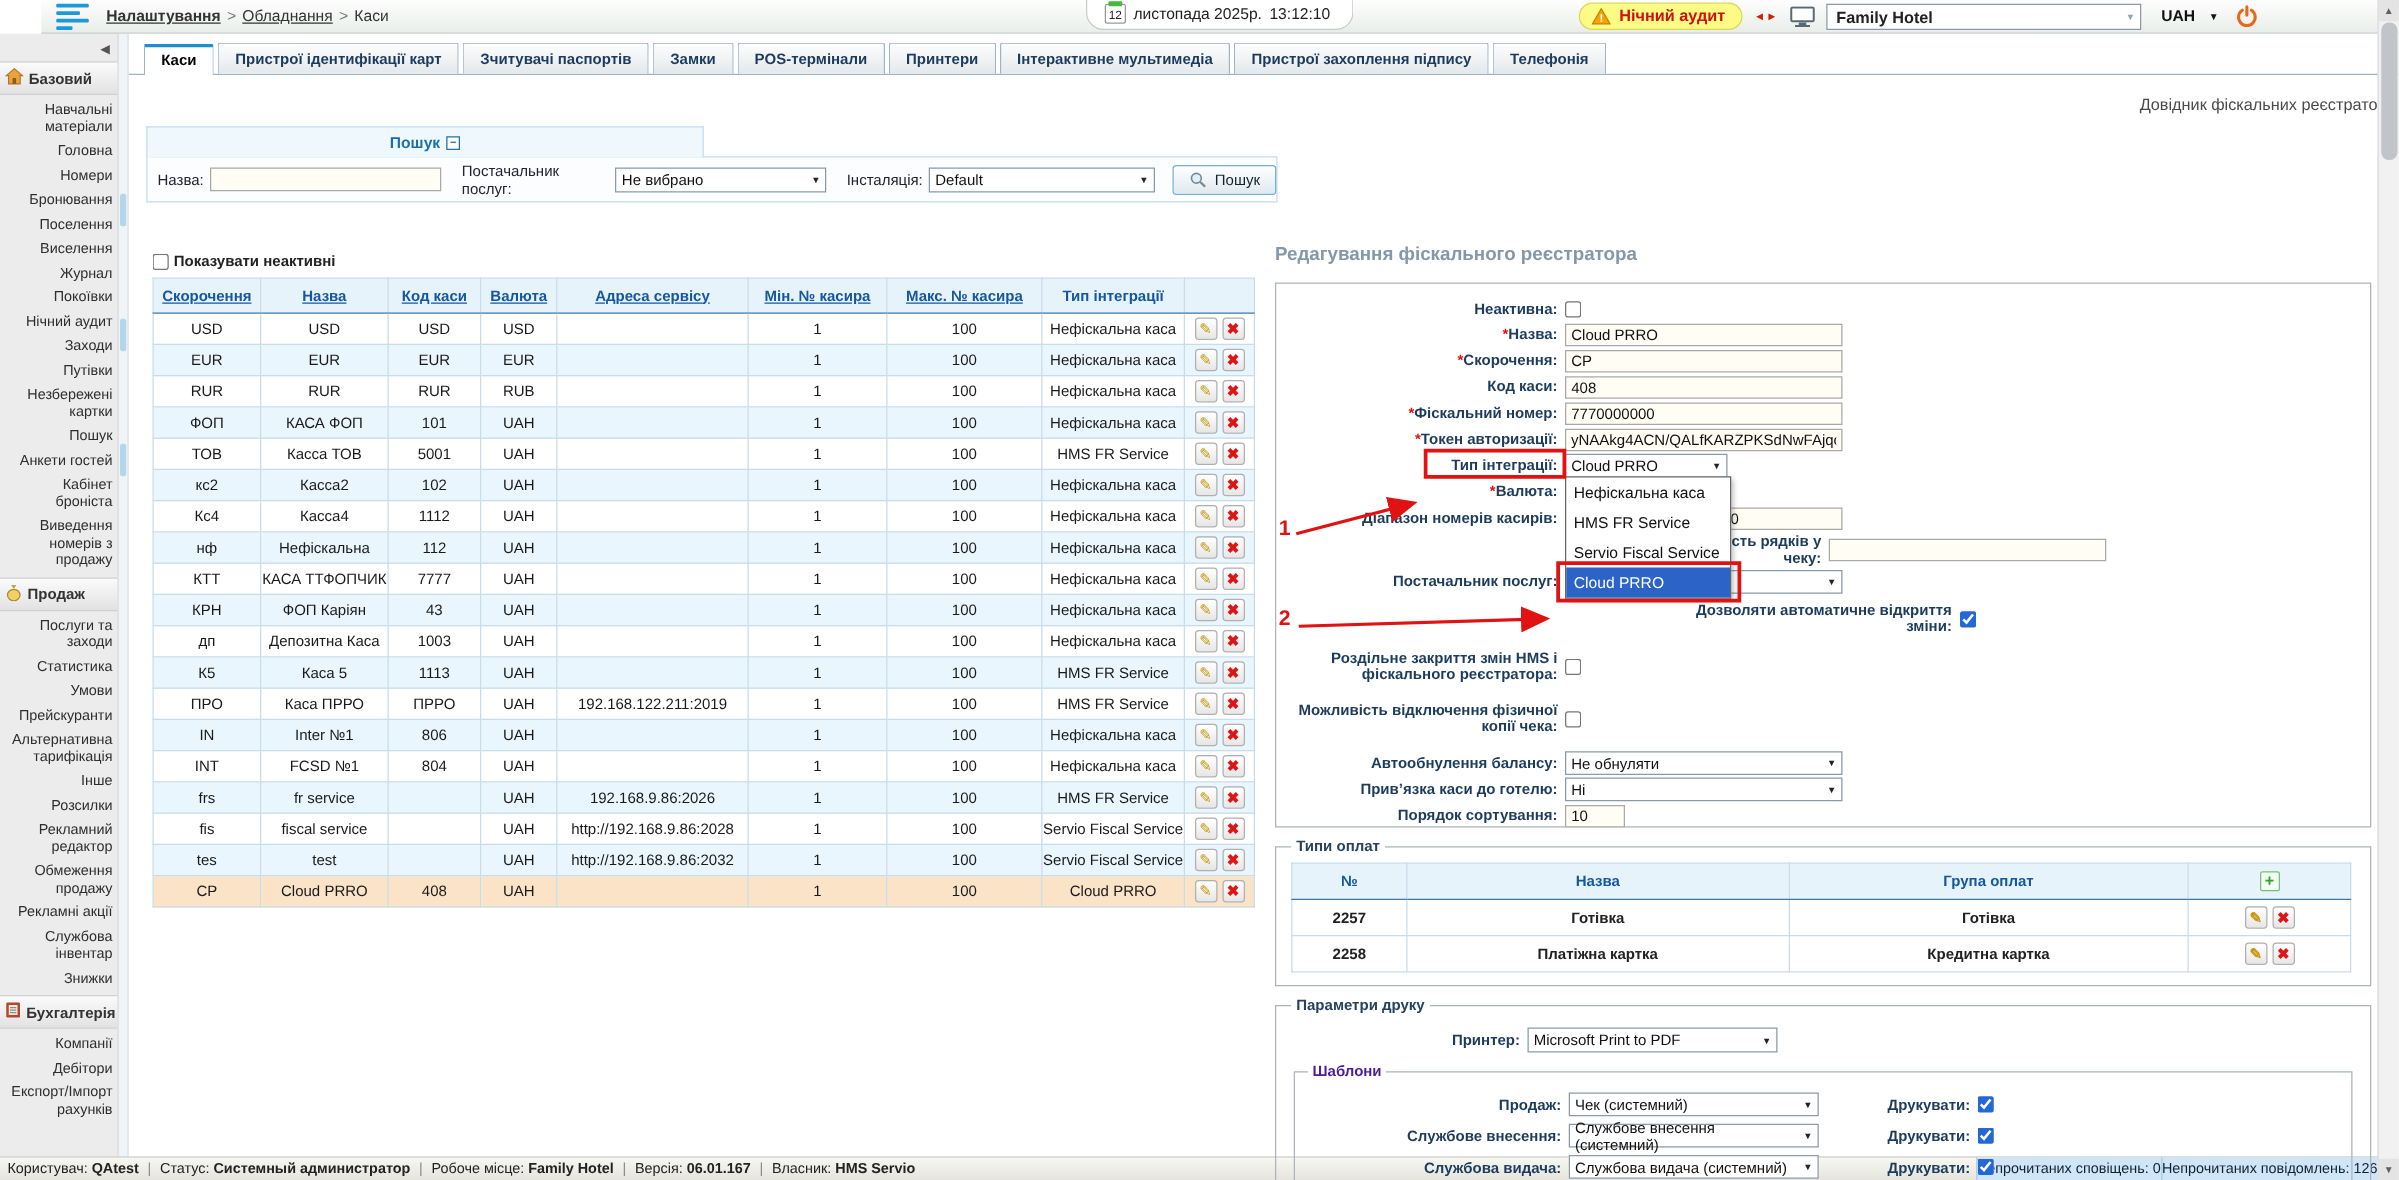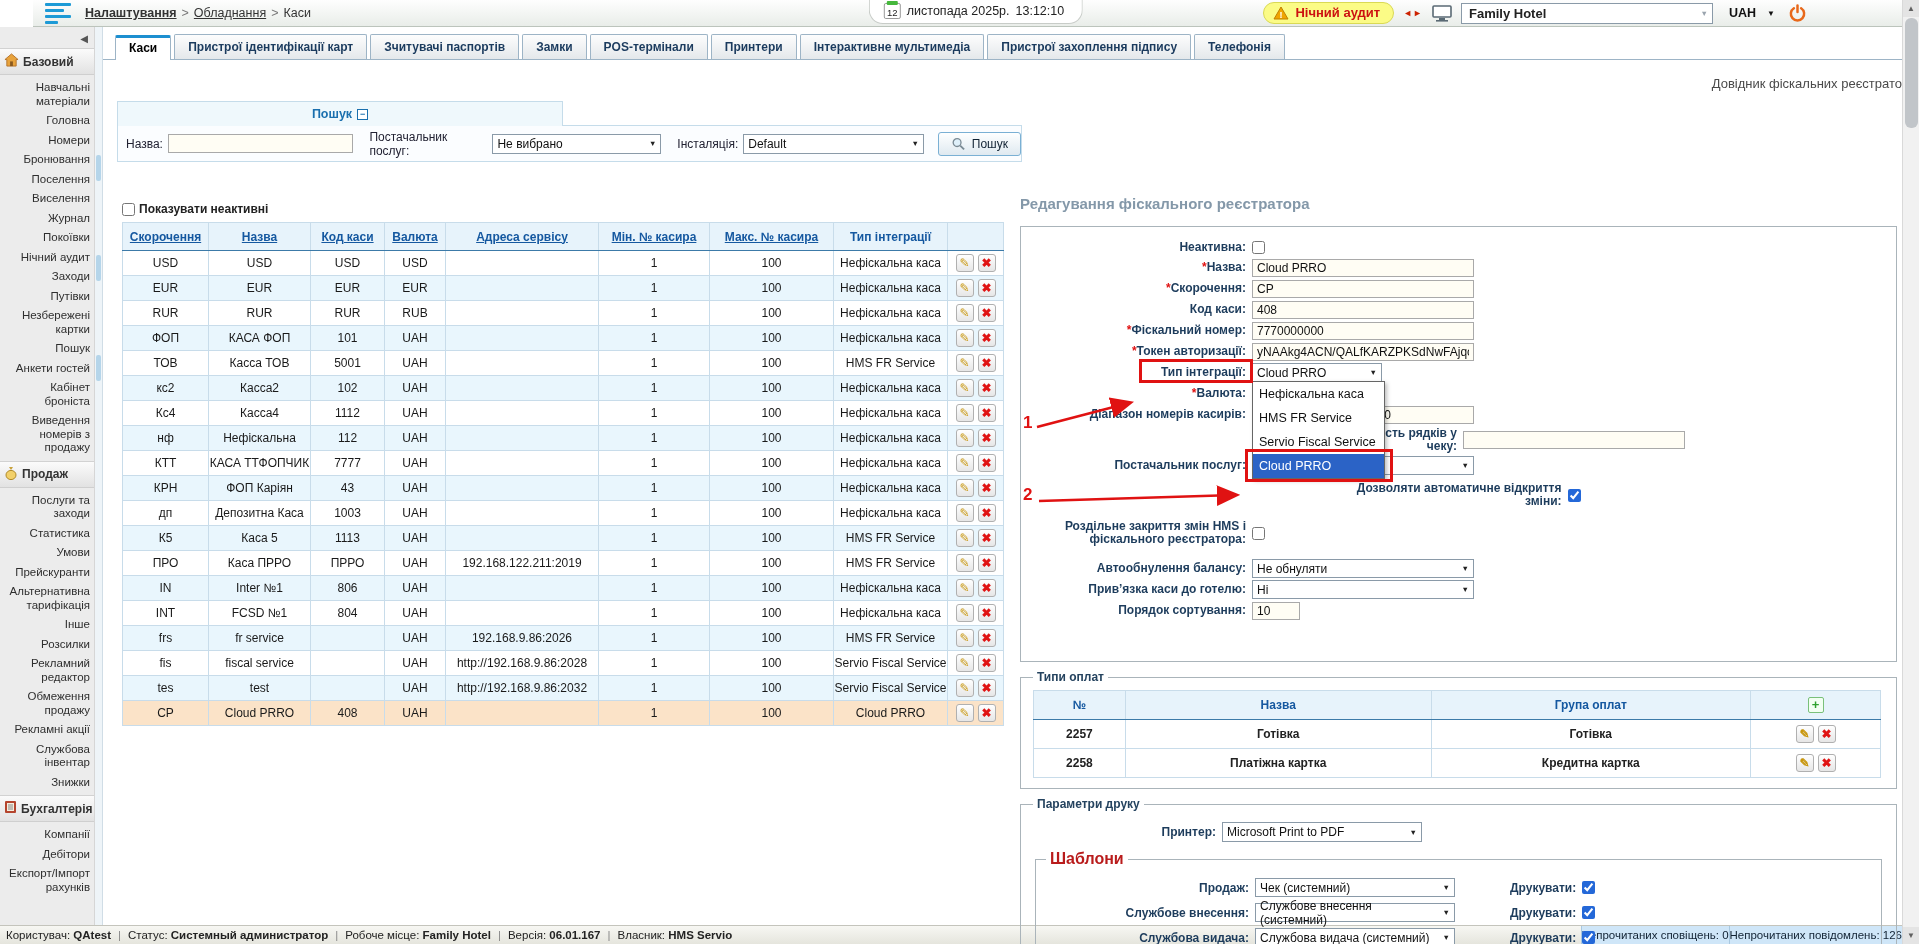--- a/index.html
+++ b/index.html
@@ -103,21 +103,21 @@
   fieldset.fs legend { font-size:12px; font-weight:bold; color:#25435f; padding:0 4px; margin-left:2px; }
   table.pay { border-collapse:collapse; border:1px solid #3c7aa8; font-size:12px; width:848px; margin-left:2px; }
   table.pay th, table.pay td { border:1px solid #c8dcea; text-align:center; height:29px; }
   table.pay thead th { background:#e7f3fb; color:#1558a0; font-weight:bold; border-bottom:1px solid #3c7aa8; }
   table.pay td { font-weight:bold; color:#222; }
   .plus-btn { display:inline-block; width:16px; height:16px; line-height:14px; border:1px solid #7ac07a; background:#f2fff2; color:#2ea12e; font-weight:bold; font-size:13px; border-radius:2px; cursor:pointer; }
 
   .print-row { display:flex; align-items:center; margin:5px 0; font-size:12px; color:#1d3c5c; }
   .print-row .plbl { width:185px; text-align:right; font-weight:bold; margin-right:6px; }
   fieldset.inner { border:1px solid #aab4ba; margin:8px 4px 2px; padding:4px 8px 8px; }
-  fieldset.inner legend { font-size:16px; font-weight:bold; color:#b91c1c; padding:0 4px; }
+  fieldset.inner legend { font-size:12px; font-weight:bold; color:#4c1d95; padding:0 4px; }
   .tpl-row { display:flex; align-items:center; margin:6px 0; font-size:12px; color:#1d3c5c; }
   .tpl-row .tlbl { width:205px; text-align:right; font-weight:bold; margin-right:6px; }
   .tpl-row .fsel { width:200px; height:19px; }
   .tpl-row .print-chk { margin-left:55px; display:flex; align-items:center; gap:6px; font-weight:bold; }
 
   
   .statusbar { height:19px; background:linear-gradient(#f7f7f3,#e5e5dd); border-top:1px solid #c4c4bc; display:flex; align-items:center; font-size:11.5px; color:#222; padding-left:6px; }
   .statusbar .seg b { font-weight:bold; }
   .statusbar .sep { color:#888; margin:0 7px; }
   .chips { margin-left:auto; display:flex; height:100%; }
@@ -577,20 +577,24 @@
             </div>
         </div>
         <div class="frow h30 mt4">
           <span class="lbl">Дозволяти автоматичне відкриття зміни:</span>
           <input type="checkbox" checked="" style="">
         </div>
         <div class="frow h34 mt6">
           <span class="lbl">Роздільне закриття змін HMS і фіскального реєстратора:</span>
           <input type="checkbox" style="">
         </div>
+        <div class="frow h34 mt8">
+          <span class="lbl">Можливість відключення фізичної копії чека:</span>
+          <input type="checkbox" style="">
+        </div>
         <div class="frow h21 mt8">
           <span class="lbl">Автообнулення балансу:</span>
           <div class="fsel">
             <span>Не обнуляти</span>
               <span class="caret">▼</span>
           </div>
         </div>
         <div class="frow h21">
           <span class="lbl">Прив’язка каси до готелю:</span>
           <div class="fsel">

